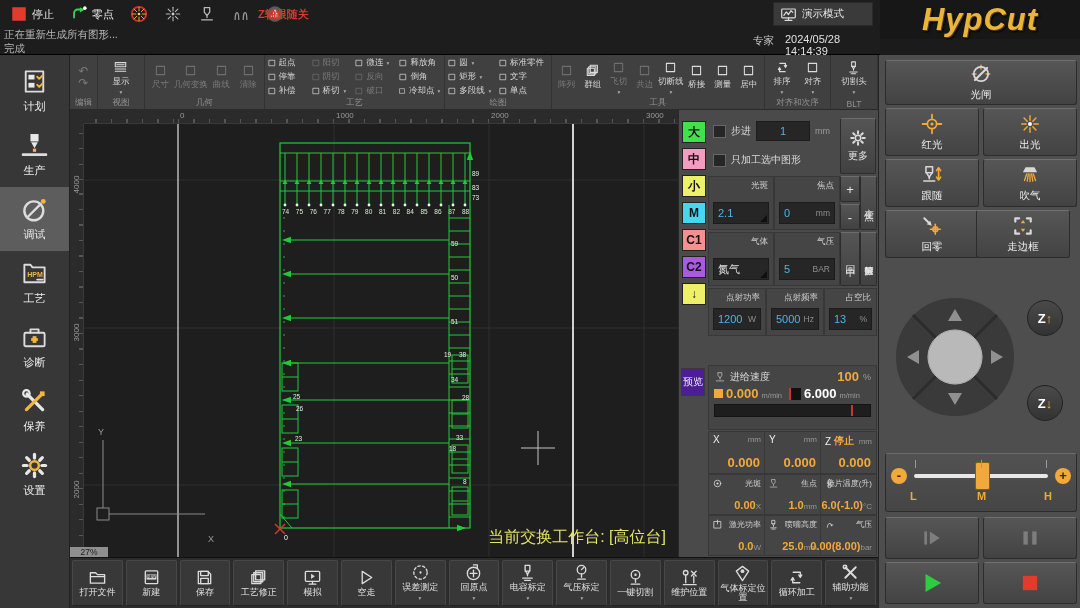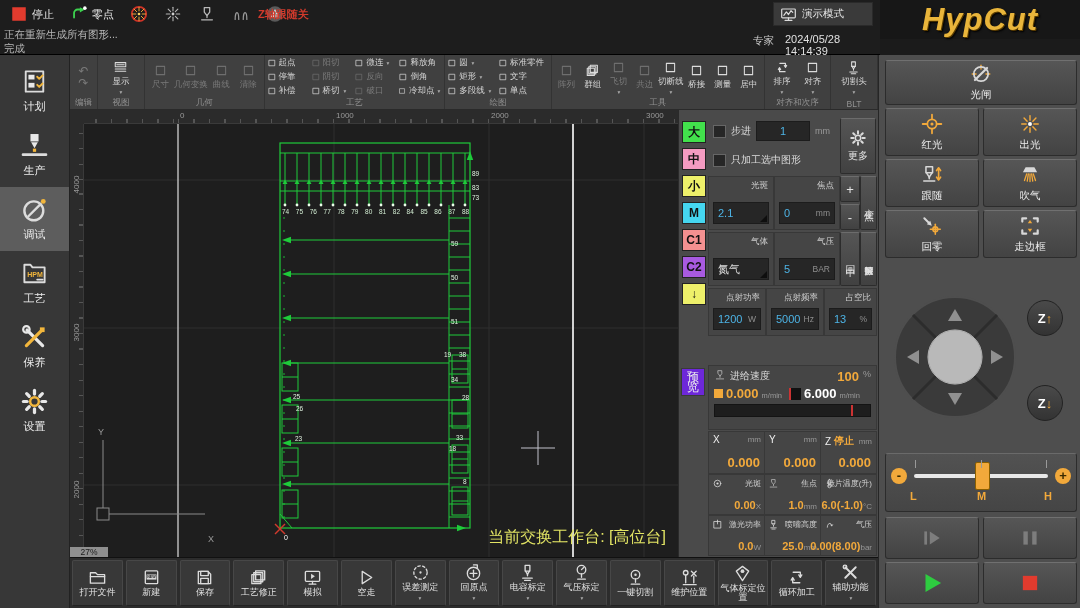--- a/index.html
+++ b/index.html
@@ -229,20 +229,31 @@
       </div>
       <div class="sbitem">
         <span class="isz">
           <svg class="ic" viewBox="0 0 20 20">
             <path d="M2.5 5.5 v-2 h4.5 l1.5 2 h9 v11 h-15 z"></path>
             <text x="4.6" y="12.5" font-size="5.2" fill="#f2b63c" stroke="none" font-weight="bold">HPM</text>
             <line x1="12" y1="14.5" x2="16" y2="14.5"></line>
           </svg>
         </span>
         <span>工艺</span>
+      </div>
+      <div class="sbitem">
+        <span class="isz">
+          <svg class="ic" viewBox="0 0 20 20">
+            <rect x="2.5" y="6.5" width="15" height="10" rx="1"></rect>
+            <path d="M7 6.5 V4 h6 v2.5"></path>
+            <rect x="8.6" y="9" width="2.8" height="5" fill="#f2b63c" stroke="none"></rect>
+            <rect x="7.5" y="10.5" width="5" height="2" fill="#f2b63c" stroke="none"></rect>
+          </svg>
+        </span>
+        <span>诊断</span>
       </div>
       <div class="sbitem">
         <span class="isz">
           <svg class="ic" viewBox="0 0 20 20">
             <line x1="4.5" y1="4.5" x2="16" y2="16" stroke="#e8e8e8" stroke-width="2.4"></line>
             <circle cx="4" cy="4" r="2.4" fill="none" stroke="#e8e8e8" stroke-width="1.6"></circle>
             <line x1="15.5" y1="4.5" x2="4" y2="16" stroke="#f2b63c" stroke-width="2.4"></line>
             <rect x="14" y="2.5" width="3.5" height="3.5" fill="#f2b63c" stroke="none"></rect>
           </svg>
         </span>
@@ -900,23 +911,23 @@
           <span class="unit">Hz</span>
         </div>
       </div>
       <div class="cell" style="left: 145px; top: 178px; width: 51px; height: 46px;">
         <div class="clab">占空比</div>
         <div class="cin">
           <span class="val" style="color: rgb(77, 180, 230);">13</span>
           <span class="unit">%</span>
         </div>
       </div>
-      <div id="prevtab" class="abs" style="position: absolute; left: 2px; top: 258px; width: 24px; height: 28px; background: #6d28d9; border: 1px solid rgb(58, 58, 58); color: rgb(238, 238, 238); font-size: 12px; display: flex; align-items: center; justify-content: center;">预览</div>
+      <div id="prevtab" class="abs" style="position: absolute; left: 2px; top: 258px; width: 24px; height: 28px; background: #4c1d95; border: 1px solid rgb(58, 58, 58); color: rgb(238, 238, 238); font-size: 10px; display: flex; align-items: center; justify-content: center;">预览</div>
       <div class="mon" style="left: 29px; top: 255px; width: 167px; height: 63px;">
-        <div style="display: flex; align-items: flex-start; gap: 4px; padding: 3px 5px 0px;">
+        <div style="display: flex; align-items: center; gap: 4px; padding: 3px 5px 0px;">
           <span class="isz" style="width: 12px; height: 12px;">
             <svg class="ic" viewBox="0 0 20 20">
               <path d="M7 2.8 h6 v5 l-3 4 -3 -4 z" stroke="#b8b8b8"></path>
               <line x1="10" y1="12" x2="10" y2="14" stroke="#b8b8b8"></line>
               <line x1="4" y1="16.5" x2="16" y2="16.5" stroke="#b8b8b8"></line>
             </svg>
           </span>
           <span style="font-size: 10px;">进给速度</span>
           <span style="margin-left: auto; color: rgb(242, 169, 59); font-size: 13px; font-weight: bold;">100</span>
           <span style="color: rgb(153, 153, 153); font-size: 9px;">%</span>
@@ -1106,21 +1117,21 @@
             <path d="M9.8 9.8 L5.3 8.4 8.4 5.3 Z" fill="#d8d8d8" stroke="none"></path>
             <g stroke="#f2a93b" stroke-width="1.4">
               <line x1="13" y1="8.5" x2="13" y2="17.5"></line>
               <line x1="8.5" y1="13" x2="17.5" y2="13"></line>
               <circle cx="13" cy="13" r="2.2"></circle>
             </g>
           </svg>
         </span>
         <span>回零</span>
       </div>
-      <div class="rpbtn" style="left: 104px; top: 155px; width: 92px; height: 46px; text-align: right;">
+      <div class="rpbtn" style="left: 97px; top: 155px; width: 92px; height: 46px; text-align: right;">
         <span class="isz" style="width: 22px; height: 22px;">
           <svg class="ic" viewBox="0 0 20 20">
             <g stroke="#d8d8d8" stroke-width="2">
               <path d="M3 6 V3 h3.5 M13.5 3 H17 v3 M17 14 v3 h-3.5 M6.5 17 H3 v-3" fill="none"></path>
             </g>
             <g fill="#f2a93b" stroke="none">
               <path d="M10 4.5 l2 3 h-4 z"></path>
               <path d="M10 15.5 l-2 -3 h4 z"></path>
             </g>
           </svg>

